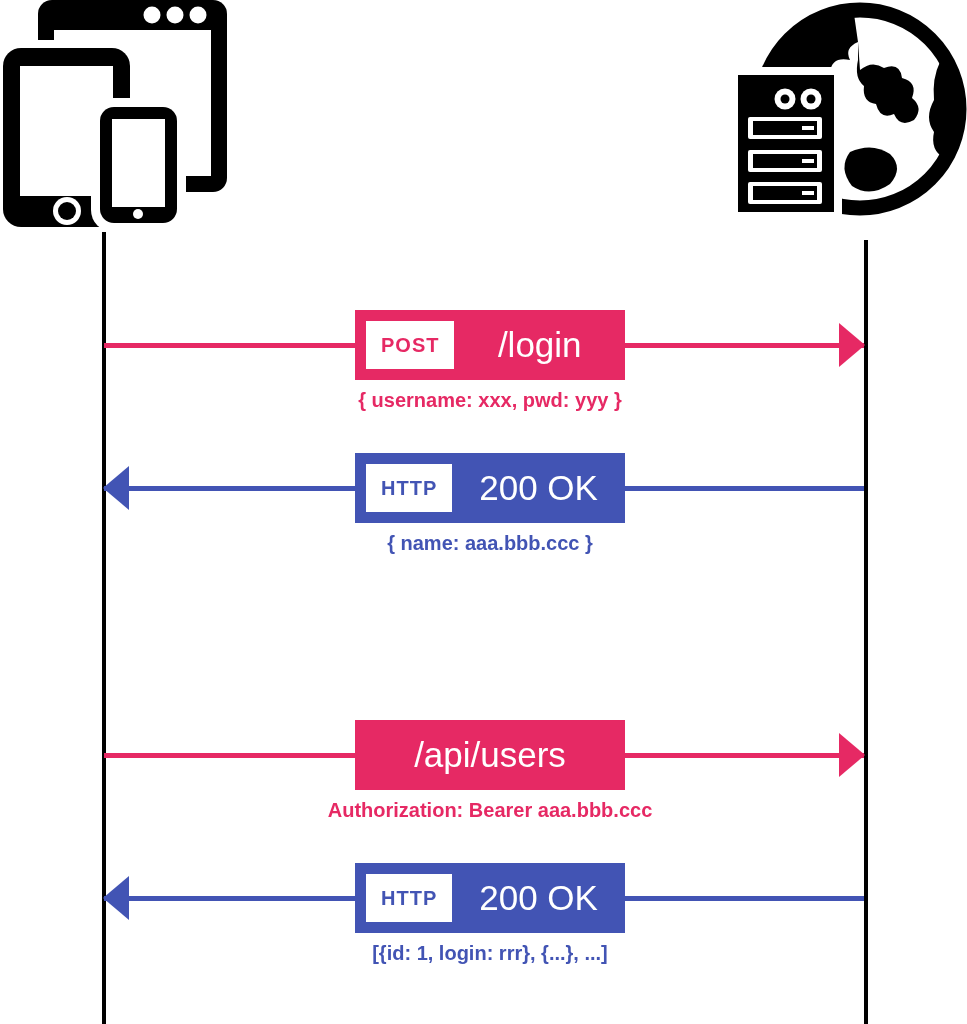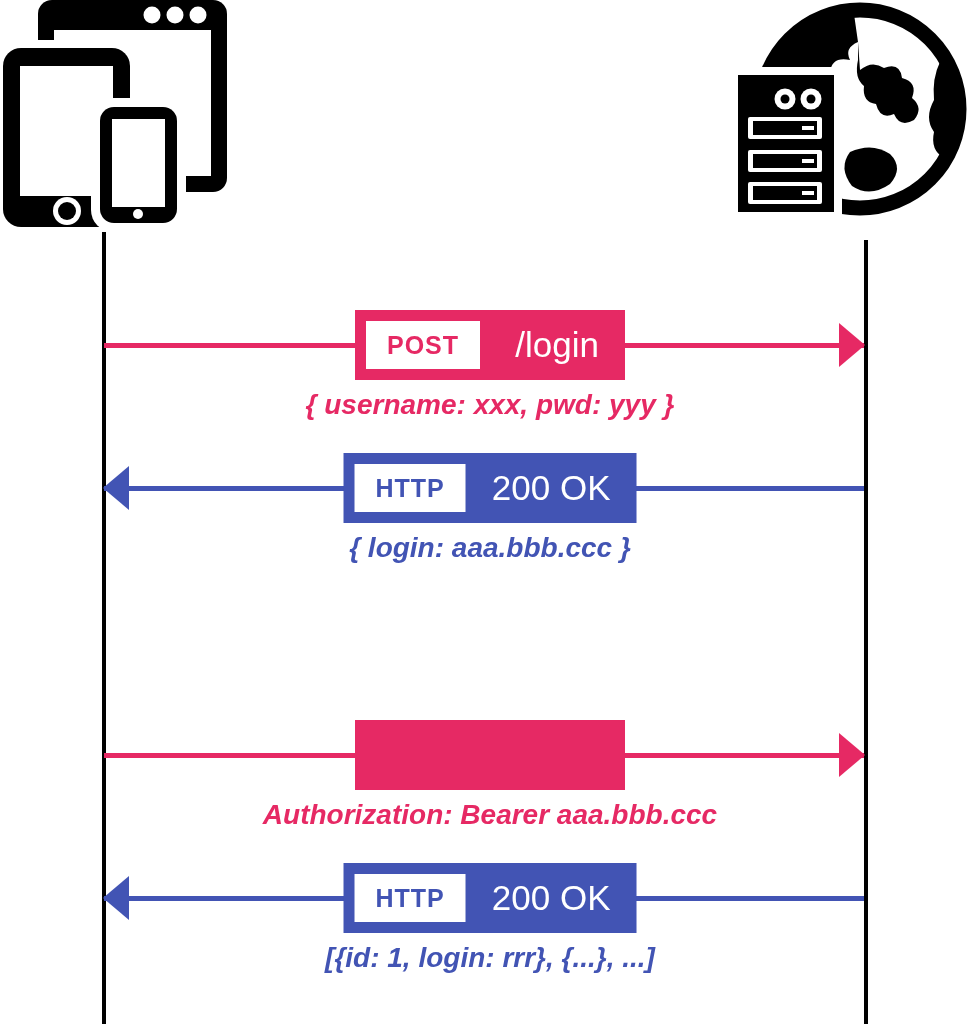--- a/index.html
+++ b/index.html
@@ -42,32 +42,32 @@
     border-right:26px solid var(--c);
   }
   .label-box{
     position:absolute;left:490px;top:calc(var(--y) - 35px);
     transform:translateX(-50%);
     height:70px;min-width:270px;background:var(--c);
     display:flex;align-items:center;box-sizing:border-box;
   }
   .method-badge{
     margin-left:11px;background:#ffffff;color:var(--c);
-    height:48px;line-height:48px;padding:0 21px;
-    font-size:25px;font-weight:bold;letter-spacing:1px;
+    height:48px;line-height:48px;padding:0 15px;
+    font-size:20px;font-weight:bold;letter-spacing:1px;
   }
   .path-label{
-    flex:1;text-align:right;color:#ffffff;font-size:35px;
+    flex:1;text-align:center;color:#ffffff;font-size:35px;
     padding:0 26px;white-space:nowrap;
   }
   .msg-body{
     position:absolute;left:490px;top:calc(var(--y) + 44px);
     transform:translateX(-50%);
     width:760px;text-align:center;
-    color:var(--c);font-size:28px;font-weight:bold;white-space:nowrap;font-style:italic;
+    color:var(--c);font-size:20px;font-weight:bold;white-space:nowrap;
   }
 </style>
 </head>
 <body>
 
 <div class="canvas">
 
   <svg class="icon-svg client-icon" width="228" height="232" viewBox="0 0 228 232">
     <g>
       <rect x="38" y="0" width="189" height="192" rx="14" fill="#000"></rect>
@@ -137,27 +137,28 @@
     <div class="msg-body">{ username: xxx, pwd: yyy }</div>
   </div>
 
   <div class="msg res m2">
     <div class="arrow-line"></div>
     <div class="head head-left"></div>
     <div class="label-box">
       <span class="method-badge">HTTP</span>
       <span class="path-label">200 OK</span>
     </div>
-    <div class="msg-body">{ login: aaa.bbb.ccc }</div>
+    <div class="msg-body">{ name: aaa.bbb.ccc }</div>
   </div>
 
   <div class="msg req m3">
     <div class="arrow-line"></div>
     <div class="head head-right"></div>
     <div class="label-box">
+      <span class="path-label">/api/users</span>
     </div>
     <div class="msg-body">Authorization: Bearer aaa.bbb.ccc</div>
   </div>
 
   <div class="msg res m4">
     <div class="arrow-line"></div>
     <div class="head head-left"></div>
     <div class="label-box">
       <span class="method-badge">HTTP</span>
       <span class="path-label">200 OK</span>

